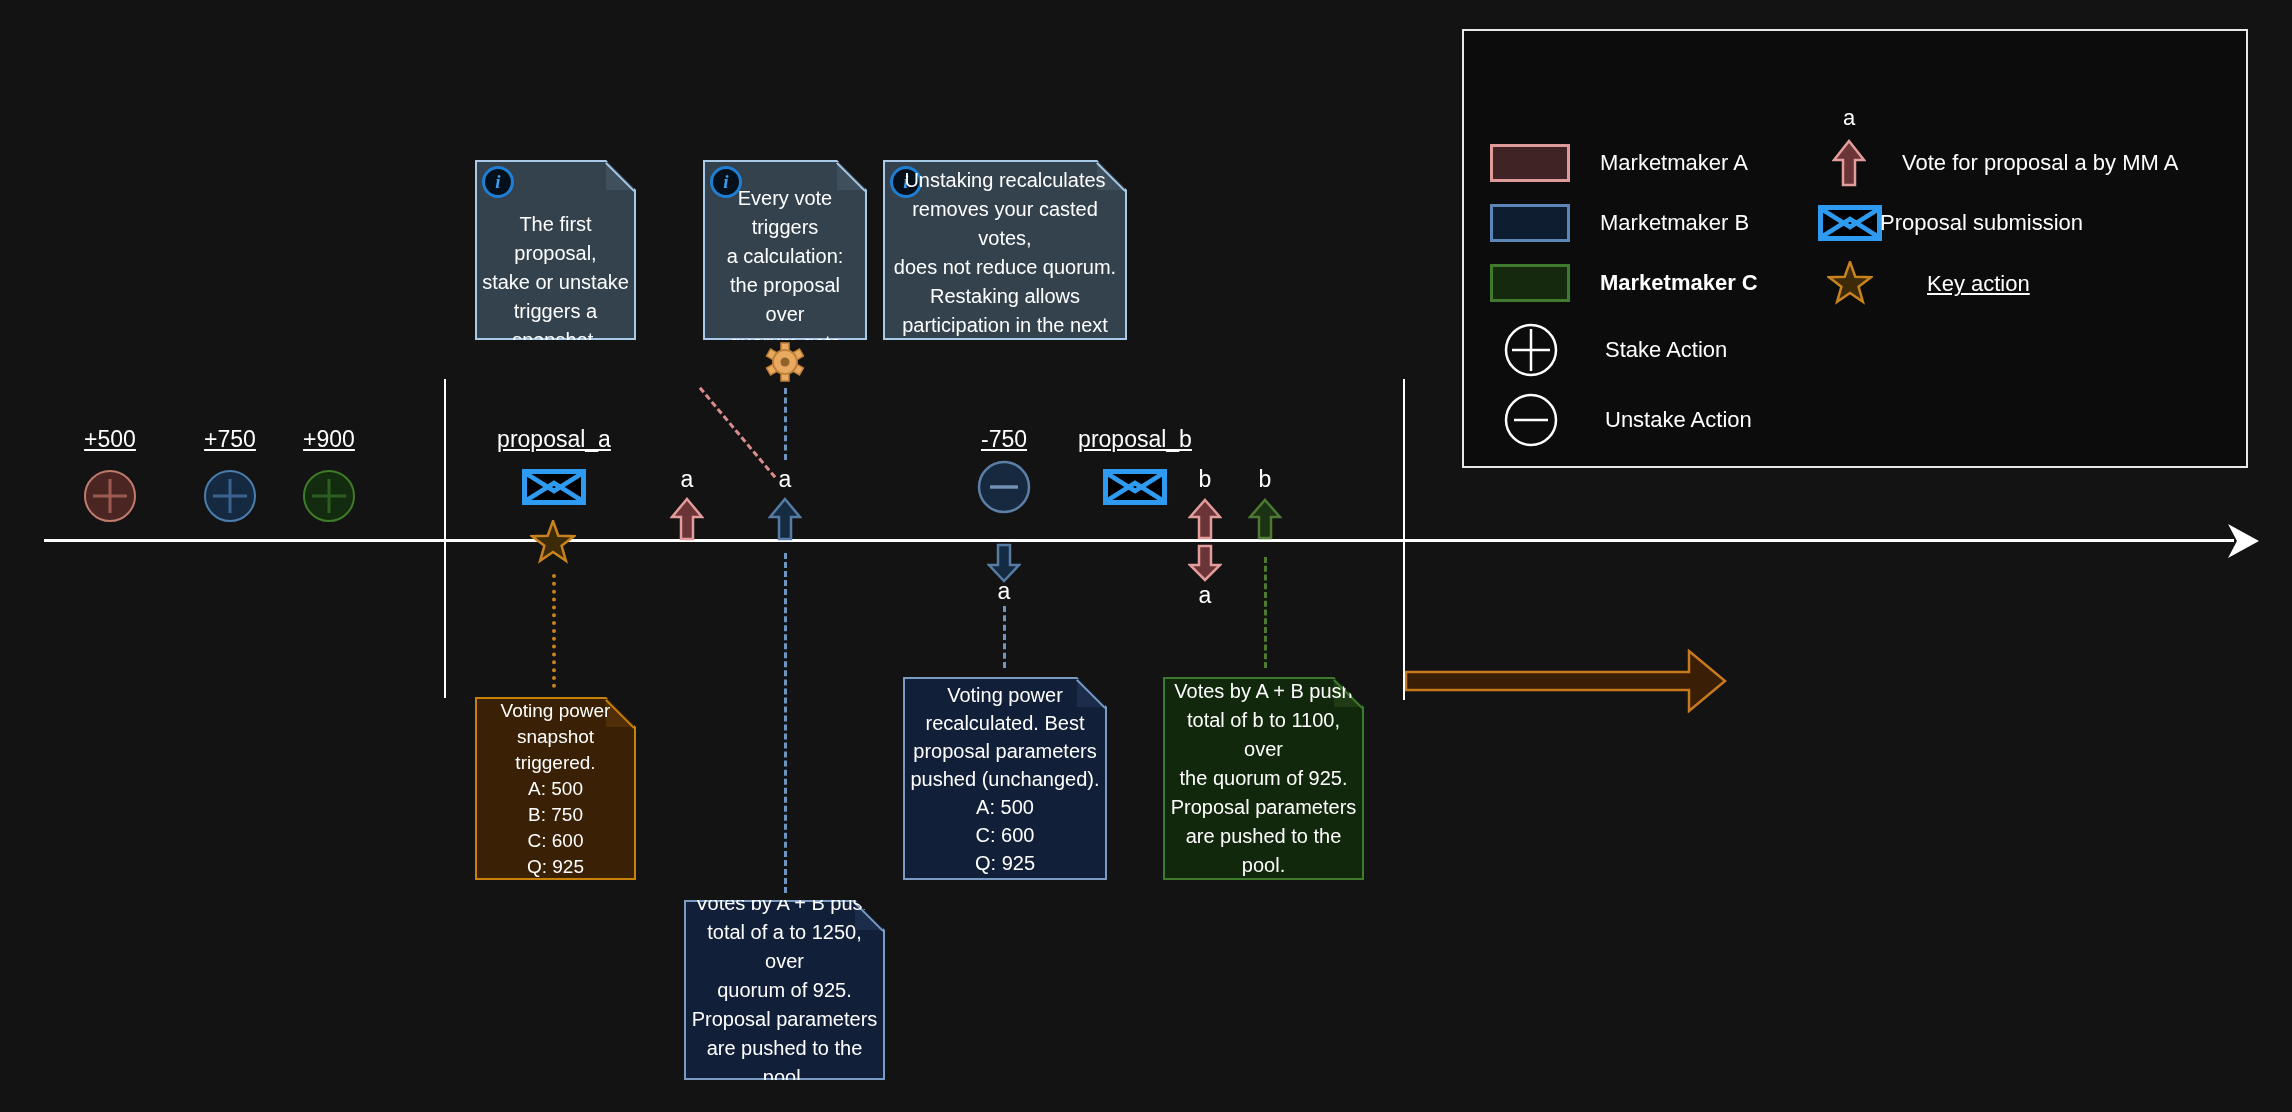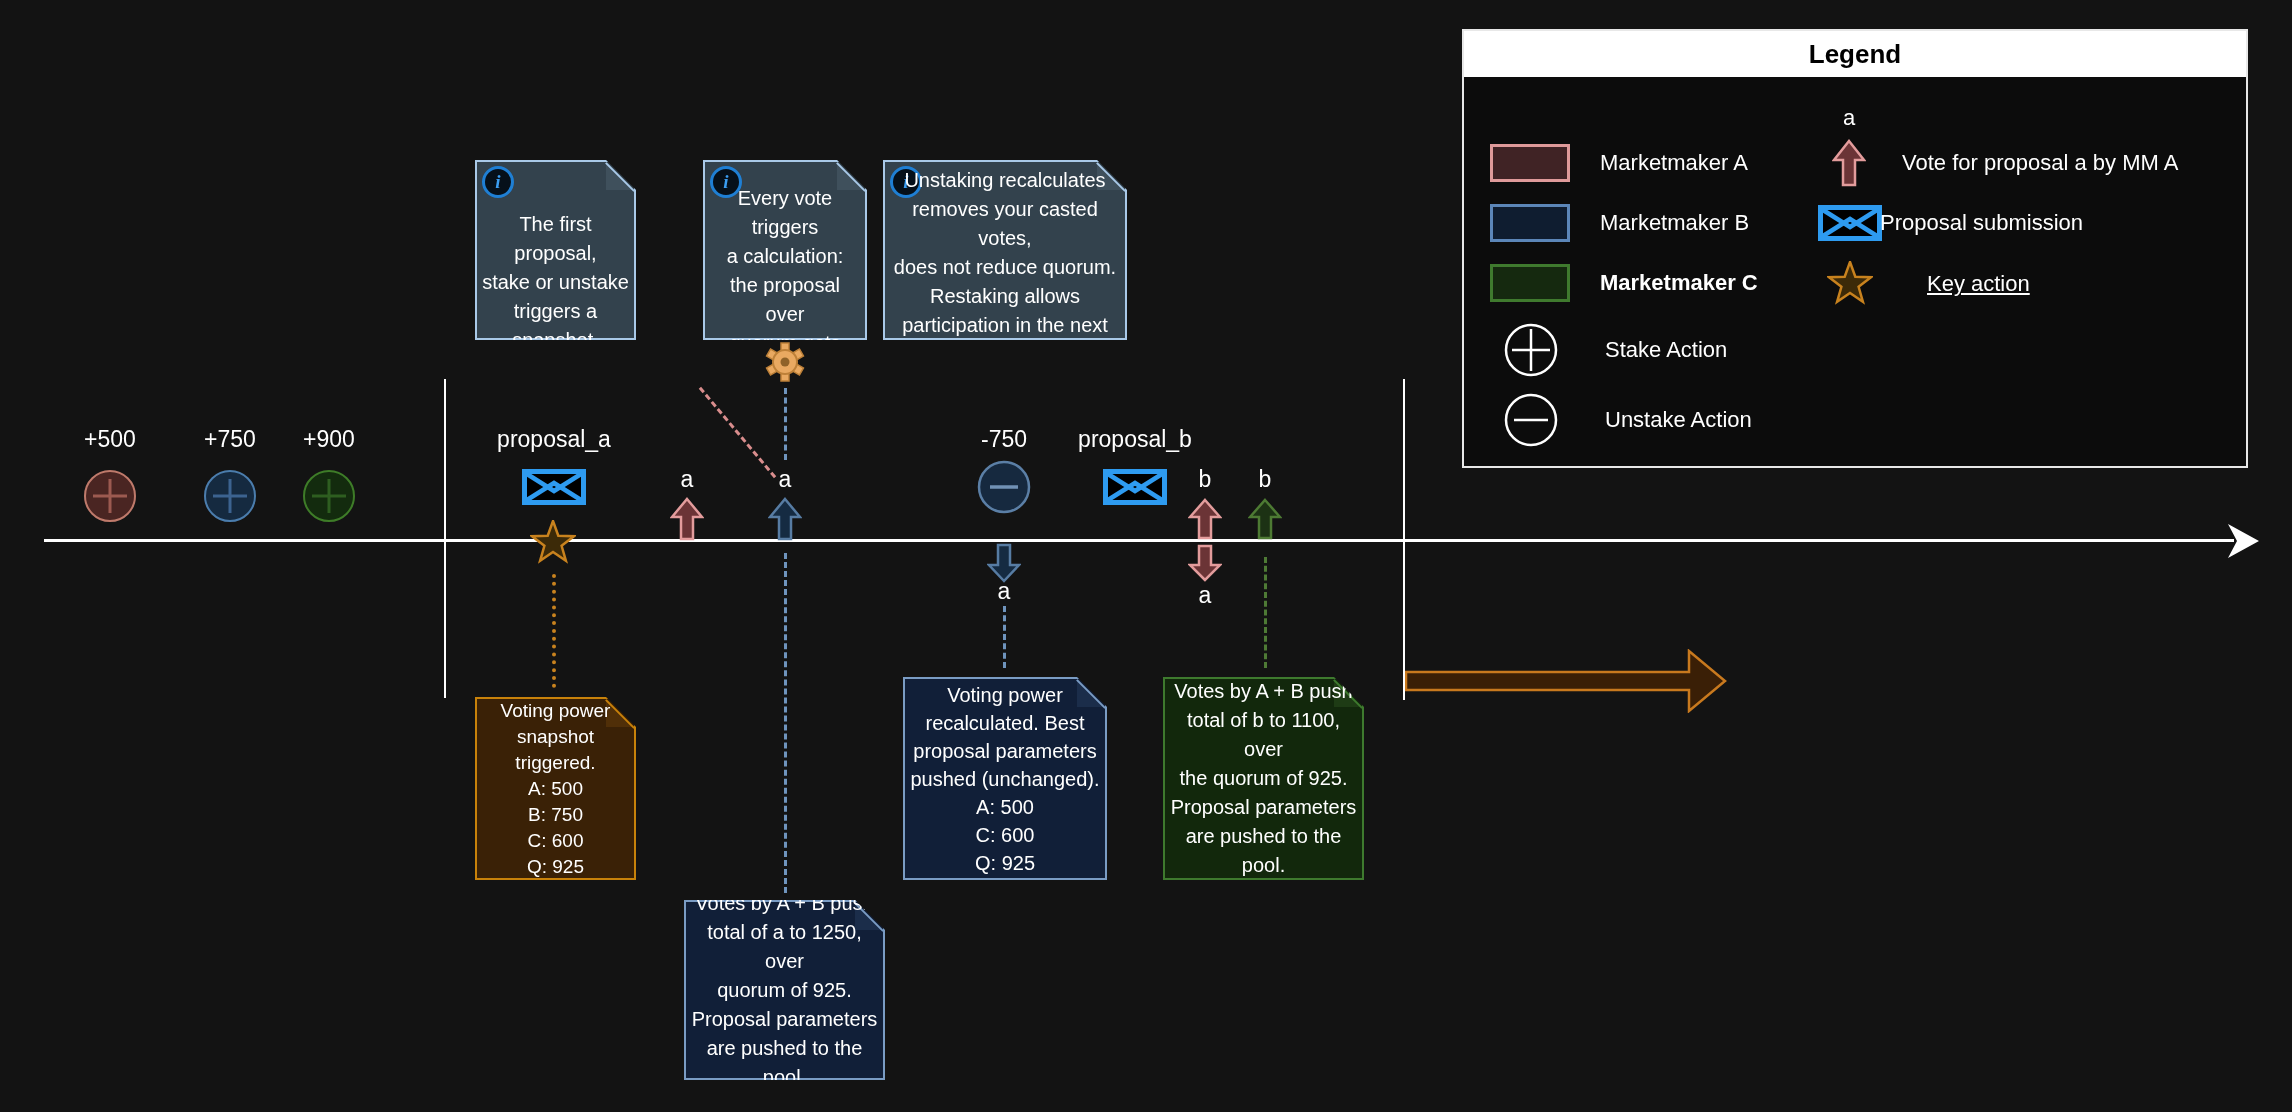--- a/index.html
+++ b/index.html
@@ -1,20 +1,20 @@
 <!DOCTYPE html>
 <html><head>
 <meta charset="utf-8">
 <title>Governance Timeline Diagram</title>
 <style>
   html,body{margin:0;padding:0;background:#131313;}
   .canvas{position:relative;width:2292px;height:1112px;background:#131313;overflow:hidden;
           font-family:"Liberation Sans",sans-serif;color:#fff;}
   .abs{position:absolute;}
-  .lbl{position:absolute;color:#fff;font-size:23px;white-space:nowrap;transform:translateX(-50%);}
+  .lbl{position:absolute;color:#fff;font-size:23px;white-space:nowrap;transform:translateX(-50%);text-decoration:underline;}
   .small-lbl{position:absolute;color:#fff;font-size:23px;transform:translateX(-50%);}
   
   .timeline{position:absolute;left:44px;top:539px;width:2190px;height:3px;background:#fff;}
   .vline{position:absolute;width:2px;background:#fff;}
   
   .dash-v{position:absolute;width:0;}
   
   .note{position:absolute;border-width:2px;border-style:solid;
         clip-path:polygon(0 0,calc(100% - 30px) 0,100% 30px,100% 100%,0 100%);
         box-sizing:border-box;}
@@ -222,21 +222,20 @@
     <div class="fold-line"></div>
     <div class="note-text">Votes by A + B push
 total of b to 1100, over
 the quorum of 925.
 Proposal parameters
 are pushed to the pool.</div>
   </div>
 
 
   <div class="legend">
-    <div class="legend-title">Legend</div>
 
     <div class="swatch" style="top:113px;background:#402325;border-color:#df9a9a;"></div>
     <div class="legend-label" style="left:136px;top:113px;line-height:38px;">Marketmaker A</div>
     <div class="swatch" style="top:173px;background:#0f1d30;border-color:#5c86b8;"></div>
     <div class="legend-label" style="left:136px;top:173px;line-height:38px;">Marketmaker B</div>
     <div class="swatch" style="top:233px;background:#15290f;border-color:#3f7a2e;"></div>
     <div class="legend-label" style="left:136px;top:233px;line-height:38px;font-weight:bold;">Marketmaker C</div>
 
     <svg class="abs" style="left:40px;top:292px;" width="54" height="54">
       <circle cx="27" cy="27" r="25" fill="#0c0c0c" stroke="#ffffff" stroke-width="2.5"></circle>

